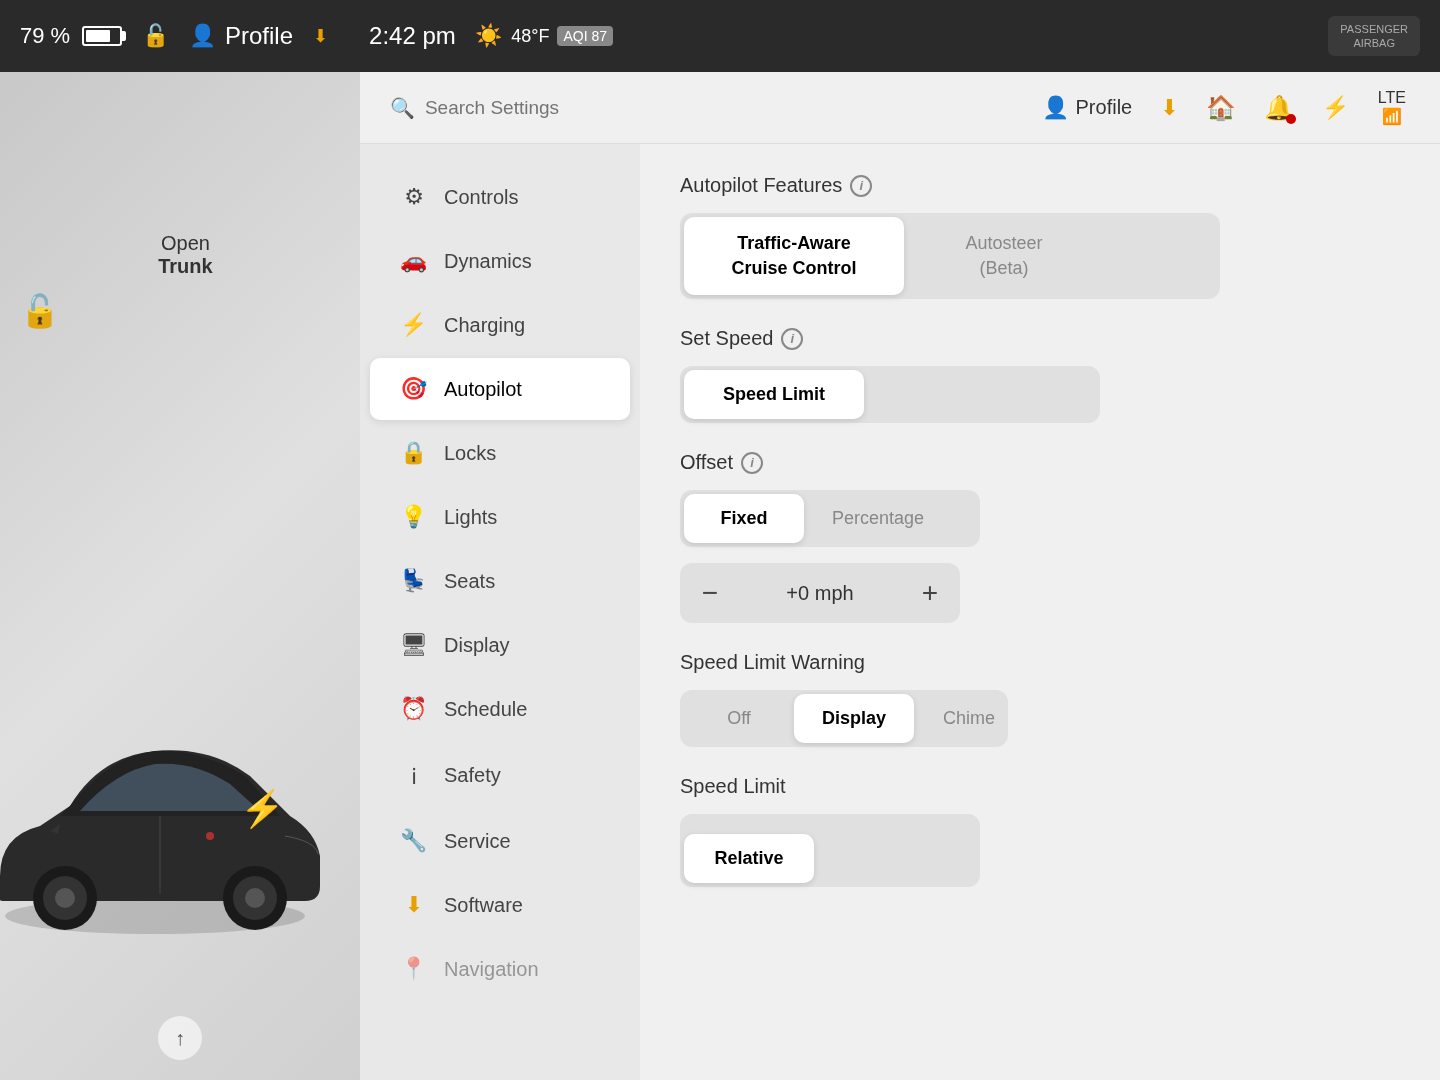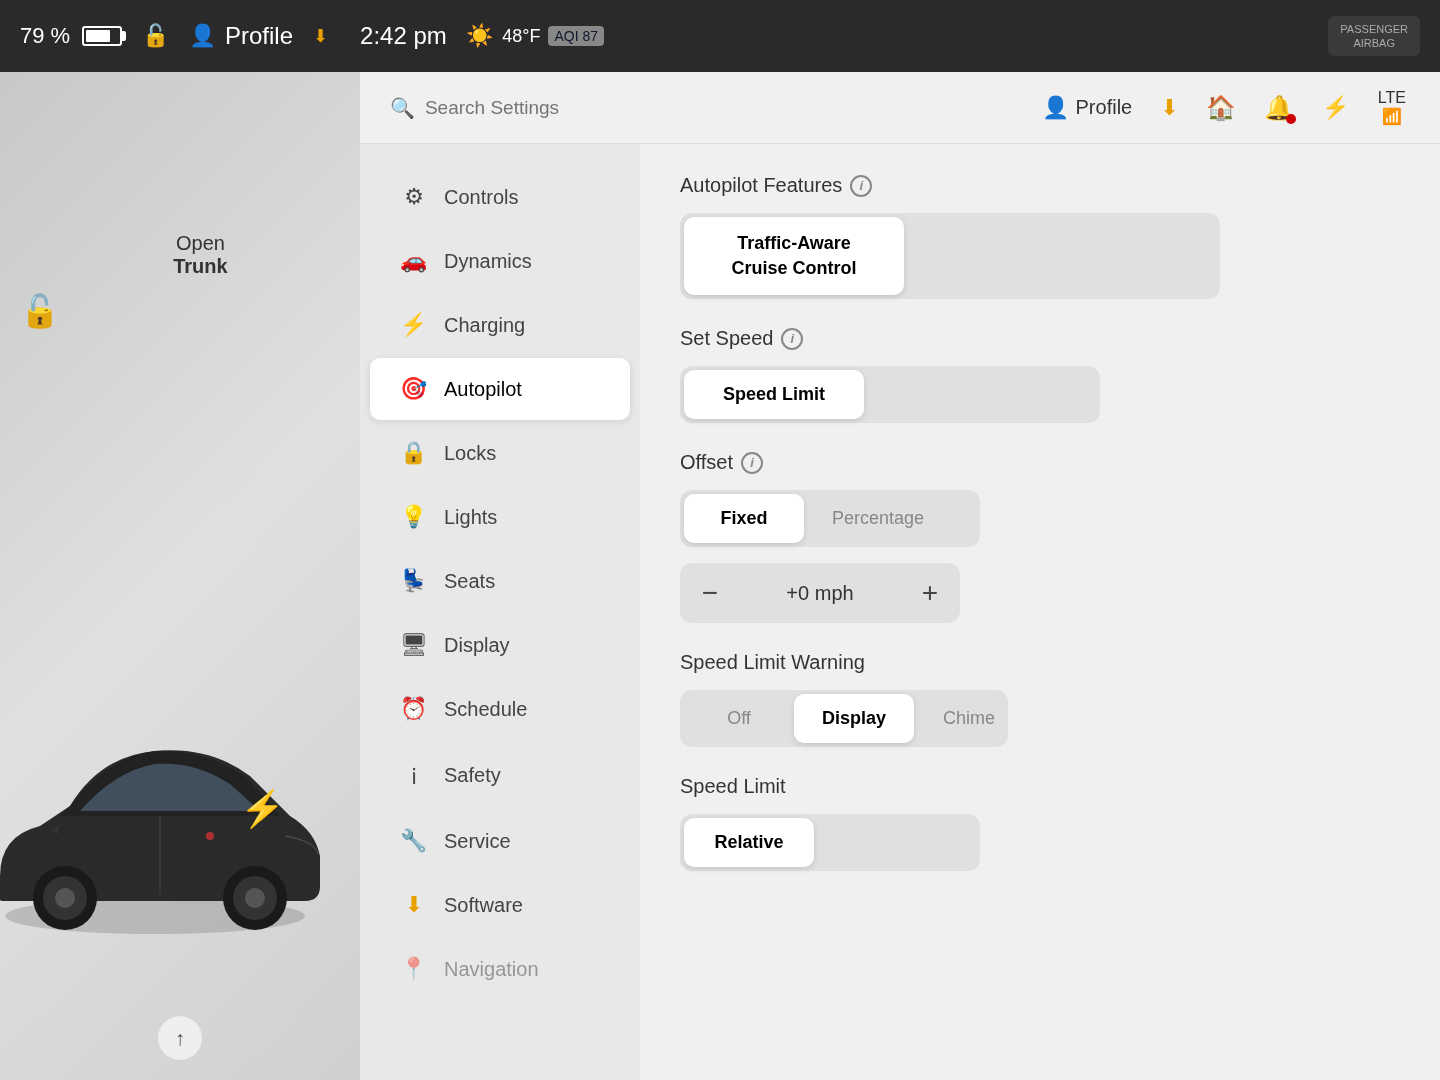--- a/index.html
+++ b/index.html
@@ -60,21 +60,21 @@
       border-radius: 0 2px 2px 0;
     }
     .battery-fill {
       width: 75%;
       height: 100%;
       background: #fff;
       border-radius: 1px;
     }
     .aqi-badge {
       background: #888;
-      color: #0f172a;
+      color: #ffffff;
       font-size: 14px;
       padding: 2px 6px;
       border-radius: 4px;
     }
     .status-right {
       margin-left: auto;
       display: flex;
       align-items: center;
       gap: 4px;
       color: #fff;
@@ -105,21 +105,20 @@
       background: linear-gradient(135deg, #c8c8c8, #e0e0e0, #d0d0d0);
     }
     .open-trunk-label {
       position: absolute;
       top: 180px;
       left: 50%;
       transform: translateX(-50%);
       text-align: center;
       color: #333;
       font-size: 18px;
-      margin-left: 15px;
     }
     .open-trunk-label .bold {
       font-weight: 700;
       display: block;
     }
     .scroll-up-btn {
       position: absolute;
       bottom: 20px;
       left: 50%;
       transform: translateX(-50%);
@@ -356,21 +355,21 @@
     <span style="font-size:22px;color:#fff;margin-right:4px;">79 %</span>
     <div class="battery-icon">
       <div class="battery-body">
           <div class="battery-fill"></div>
         </div>
     </div>
     <span style="font-size:22px;color:#fff;margin-left:12px;">🔓</span>
     <span style="font-size:22px;color:#fff;margin-left:12px;">👤</span>
     <span style="font-size:24px;color:#fff;cursor:pointer;">Profile</span>
     <span style="font-size:18px;color:#e8a000;margin-left:12px;">⬇</span>
-    <span style="font-size:24px;color:#fff;margin-left:24px;">2:42 pm</span>
+    <span style="font-size:24px;color:#fff;margin-left:33px;">2:42 pm</span>
     <span style="font-size:22px;margin-left:12px;">☀️</span>
     <span style="font-size:18px;color:#fff;">48°F</span>
     <span class="aqi-badge">AQI 87</span>
   </div>
   <div class="status-right">
     <span style="font-size:11px;color:#aaa;line-height:1.3;text-align:center;">PASSENGER<br>AIRBAG</span>
   </div>
 </div>
 
 <div class="left-panel">
@@ -510,20 +509,23 @@
     <div class="settings-content">
 
       <div class="section-heading">
         <span>Autopilot Features</span>
         <span class="info-icon">i</span>
       </div>
       <div class="btn-group btn-group-wide" style="width:540px;">
         <button class="btn-option selected" style="text-align:center;line-height:1.4;min-width:220px;">
           <span>Traffic-Aware<br>Cruise Control</span>
         </button>
+        <button class="btn-option" style="text-align:center;line-height:1.4;min-width:200px;">
+          <span>Autosteer<br>(Beta)</span>
+        </button>
       </div>
 
       <div class="section-heading">
         <span>Set Speed</span>
         <span class="info-icon">i</span>
       </div>
       <div class="btn-group" style="width:420px;">
         <button class="btn-option selected" style="min-width:180px;">Speed Limit</button>
       </div>
 
@@ -548,17 +550,17 @@
       <div class="btn-group" style="width:328px;margin-bottom:28px;">
         <button class="btn-option" style="min-width:110px;">Off</button>
         <button class="btn-option selected" style="min-width:120px;">Display</button>
         <button class="btn-option" style="min-width:110px;">Chime</button>
       </div>
 
       <div class="section-heading">
         <span>Speed Limit</span>
       </div>
       <div class="btn-group" style="width:300px;">
-        <button class="btn-option selected" style="min-width:130px;">Relative</button>
+        <button class="btn-option selected" style="min-width:130px;margin-top:16px;">Relative</button>
       </div>
     </div>
   </div>
 </div>
 
 </body></html>

